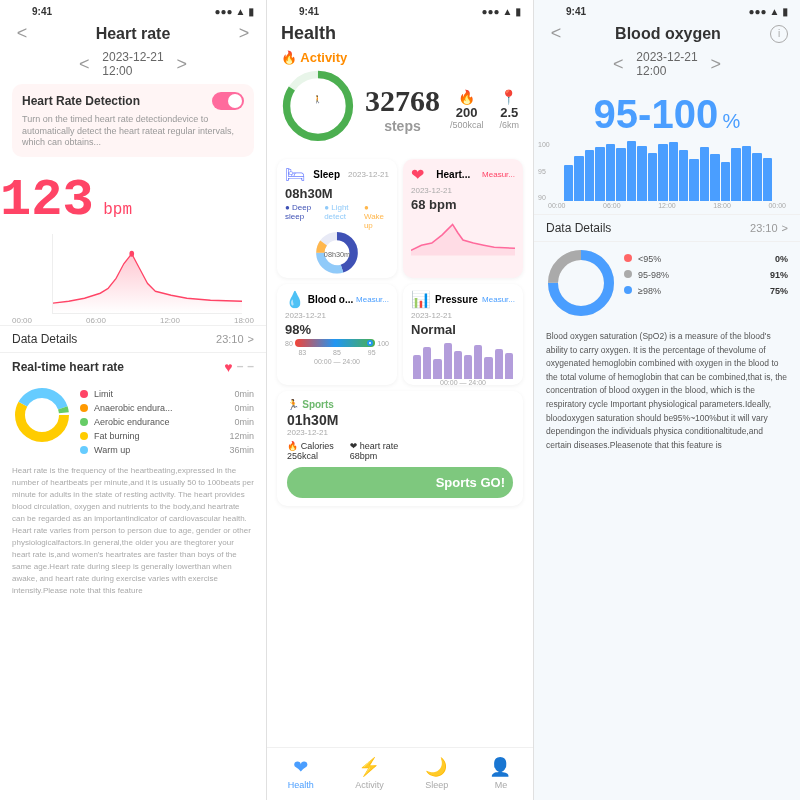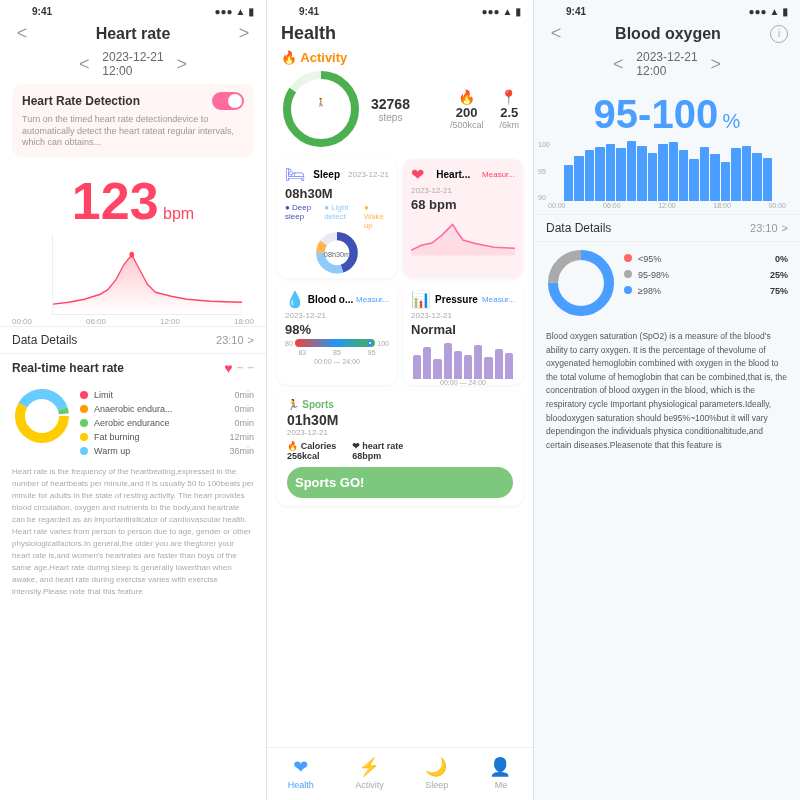--- a/index.html
+++ b/index.html
@@ -98,22 +98,22 @@
       position: absolute;
       width: 14px; height: 14px;
       background: #fff;
       border-radius: 50%;
       top: 2px; right: 2px;
     }
     .toggle-text { font-size: 9px; color: #999; line-height: 1.3; }
 
     
     .big-bpm {
-      text-align: center;
       padding: 8px 0 4px;
+      font-family: Liberation Mono, monospace;
     }
     .big-bpm .number {
       font-size: 52px;
       font-weight: 700;
       color: #ff4466;
     }
     .big-bpm .unit {
       font-size: 16px;
       color: #ff4466;
     }
@@ -196,22 +196,22 @@
     }
     .activity-title { font-size: 13px; font-weight: 600; color: #ff8c00; margin-bottom: 4px; }
 
     .activity-ring-row {
       display: flex;
       align-items: center;
       gap: 10px;
     }
     .ring-container { position: relative; width: 80px; height: 80px; }
     .steps-info { text-align: center; }
-    .steps-number { font-size: 14px; font-weight: 700; color: #333; }
-    .steps-label { font-size: 10px; color: #999; }
+    .steps-number { font-size: 30px; font-weight: 700; color: #333; font-family: Liberation Serif, serif; }
+    .steps-label { font-size: 14px; color: #999; font-weight: bold; }
 
     .calories-distance {
       display: flex;
       gap: 16px;
       margin-left: auto;
     }
     .cd-item { text-align: center; }
     .cd-val { font-size: 13px; font-weight: 600; color: #333; }
     .cd-label { font-size: 9px; color: #999; }
     .cd-icon { font-size: 14px; }
@@ -248,33 +248,33 @@
       border-radius: 10px;
       padding: 8px 10px;
       box-shadow: 0 1px 4px rgba(0,0,0,0.06);
     }
     .sports-header { display: flex; justify-content: space-between; margin-bottom: 2px; }
     .sports-title { font-size: 10px; font-weight: 600; color: #6db86d; }
     .sports-value { font-size: 14px; font-weight: 700; color: #333; }
     .sports-date { font-size: 8px; color: #aaa; }
     .sports-stats { display: flex; gap: 16px; margin: 4px 0; }
     .sport-stat { font-size: 9px; color: #666; }
-    .sport-stat span { font-weight: 700; color: #333; margin-top: 23px; }
+    .sport-stat span { font-weight: 400; color: #333; margin-top: 23px; }
 
     .sports-go-btn {
       display: block;
       width: 100%;
       background: #7ec87e;
       color: #fff;
       border: none;
       border-radius: 20px;
       padding: 8px;
       font-size: 13px;
       font-weight: 600;
-      text-align: left;
+      text-align: right;
       margin-top: 6px;
       cursor: pointer;
     }
 
     
     .bottom-nav {
       display: flex;
       justify-content: space-around;
       align-items: center;
       padding: 8px 0 10px;
@@ -792,21 +792,21 @@
     </div>
     <div class="p3-legend-list">
       <div class="p3-legend-item">
         <div class="legend-dot" style="background:#ff6666"></div>
         <span>&lt;95%</span>
         <span class="p3-legend-pct">0%</span>
       </div>
       <div class="p3-legend-item">
         <div class="legend-dot" style="background:#aaa"></div>
         <span>95-98%</span>
-        <span class="p3-legend-pct">25%</span>
+        <span class="p3-legend-pct">91%</span>
       </div>
       <div class="p3-legend-item">
         <div class="legend-dot" style="background:#4a9eff"></div>
         <span>≥98%</span>
         <span class="p3-legend-pct">75%</span>
       </div>
     </div>
   </div>
 
   <div class="p3-info-text">Blood oxygen saturation (SpO2) is a measure of the blood's ability to carry oxygen. It is the percentage of thevolume of oxygenated hemoglobin combined with oxygen in the blood to the total volume of hemoglobin that can be combined,that is, the concentration of blood oxygen in the blood, which is the respiratory cycle Important physiological parameters.Ideally, bloodoxygen saturation should be95%~100%but it will vary dependingon the individuals physica conditionaltitude,and certain diseases.Pleasenote that this feature is</div>

